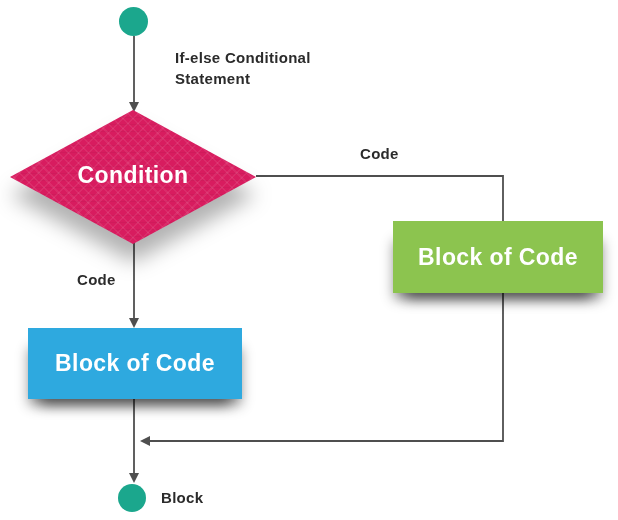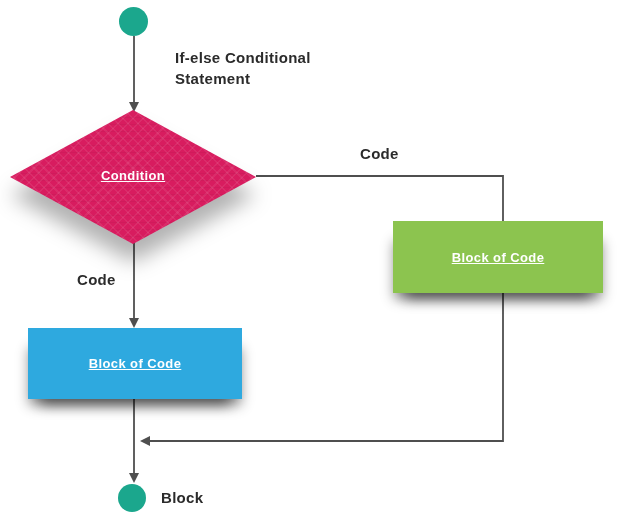--- a/index.html
+++ b/index.html
@@ -45,21 +45,21 @@
     background:#8CC44F;
     box-shadow:6px 13px 12px -7px rgba(0,0,0,0.45), -6px 13px 12px -7px rgba(0,0,0,0.45);
   }
   .block.blue{
     left:28px;top:328px;width:214px;height:71px;
     background:#2EA9DF;
     box-shadow:6px 13px 12px -7px rgba(0,0,0,0.45), -6px 13px 12px -7px rgba(0,0,0,0.45);
   }
 
   .node-label{
-    color:#ffffff;font-size:13px;font-weight:700;letter-spacing:0.4px;text-decoration:underline;
+    color:#ffffff;font-size:23px;font-weight:700;letter-spacing:0.4px;
   }
 
   
   .edge-label{
     position:absolute;z-index:3;color:#2b2b2b;
     font-size:15px;font-weight:700;letter-spacing:0.3px;
   }
   .label-title{left:175px;top:47px;width:175px;line-height:21px;}
   .label-false{left:360px;top:145px;}
   .label-true{left:77px;top:271px;}

